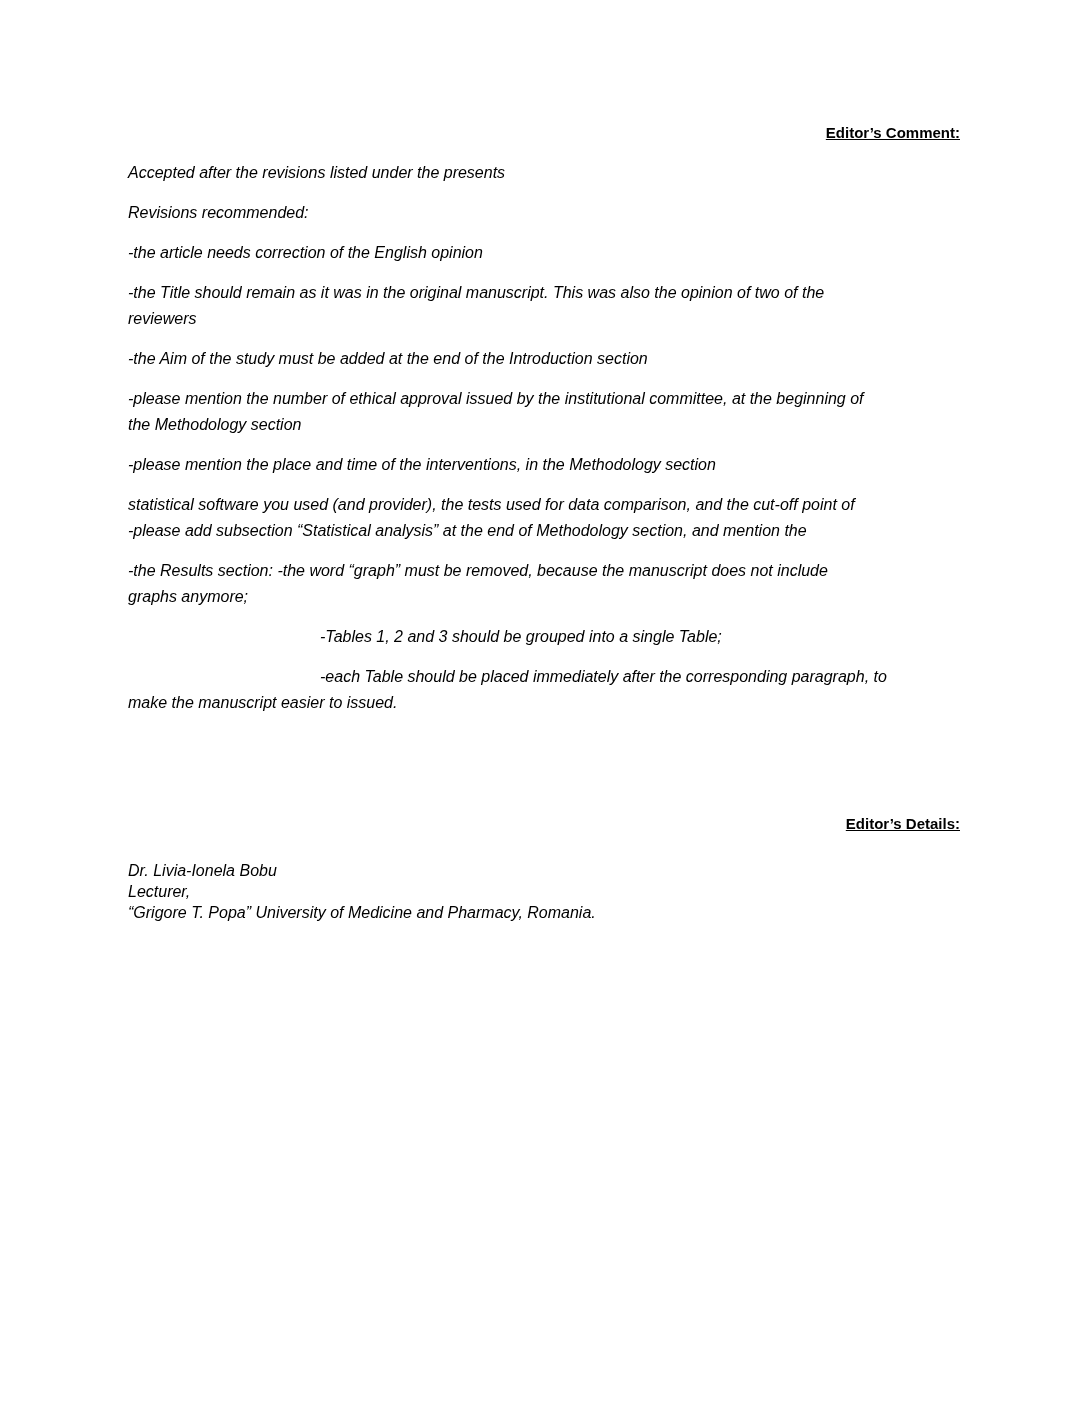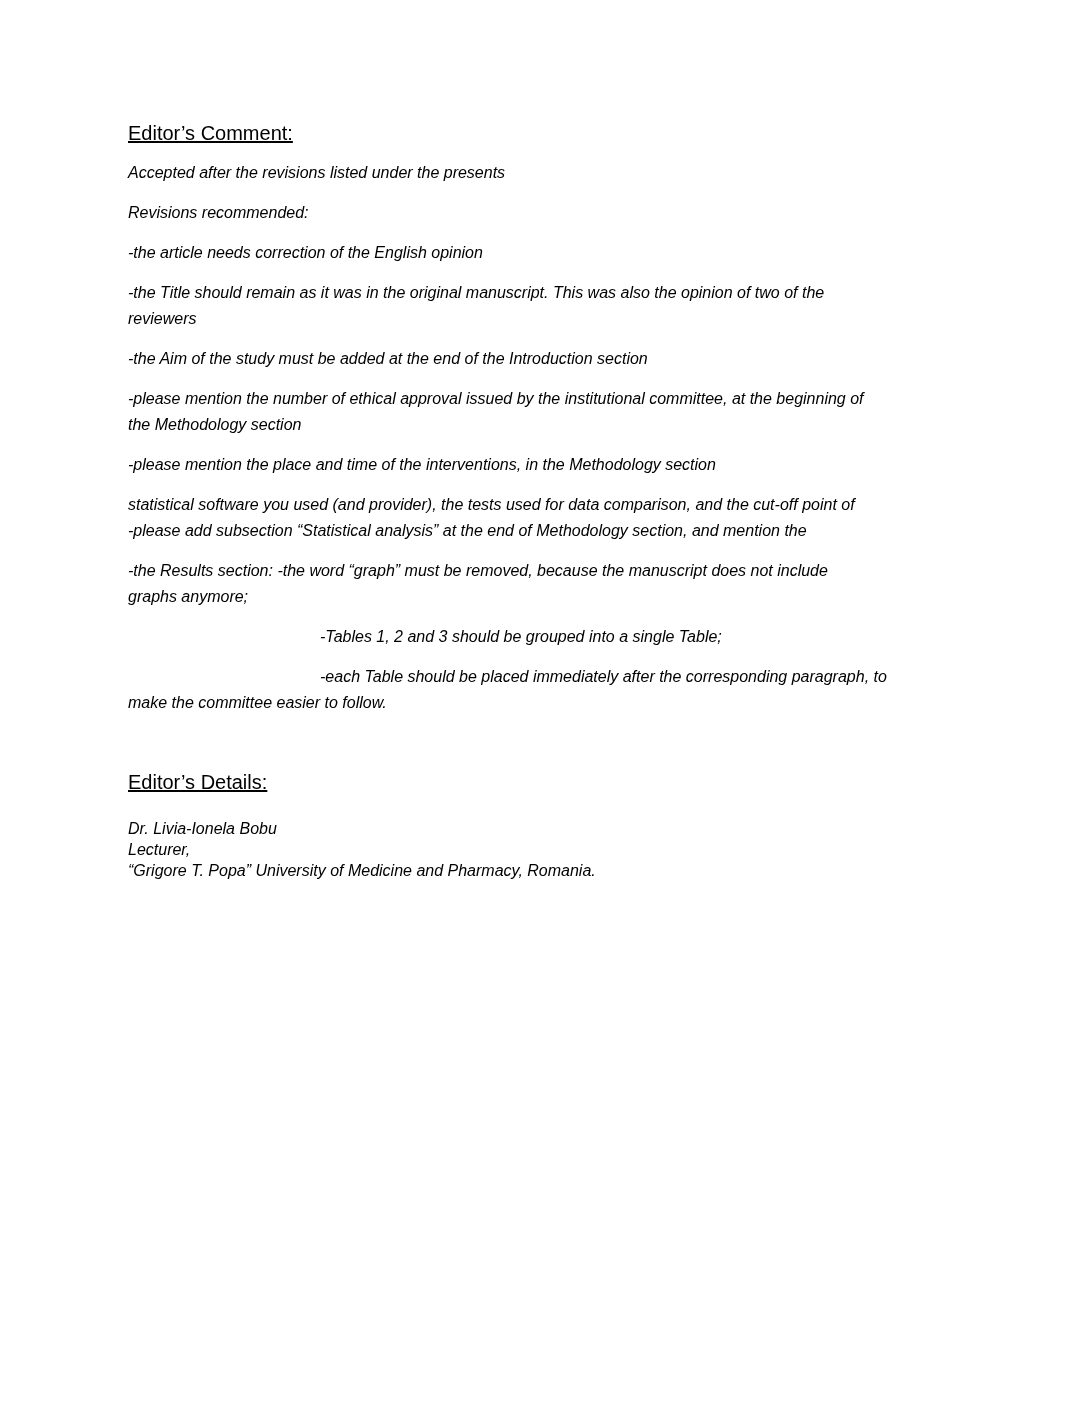--- a/index.html
+++ b/index.html
@@ -14,39 +14,40 @@
     background: #ffffff;
     color: #000000;
     font-family: "Liberation Sans", sans-serif;
     font-size: 16px;
     line-height: 26px;
     box-sizing: border-box;
     padding: 120px 128px 0 128px;
     overflow: hidden;
   }
   .heading {
-    font-size: 20px;
-    font-weight: normal;
+    font-size: 15px;
+    font-weight: bold;
     text-decoration: underline;
     margin: 0 0 14px 0;
     line-height: 26px;
+    text-align: right;
   }
   .para {
     margin: 0 0 14px 0;
   }
   .line {
     display: block;
     white-space: nowrap;
     font-style: italic;
   }
   .indent {
     padding-left: 192px;
   }
   .details-heading {
-    margin-top: 53px;
+    margin-top: 95px;
   }
   .signature {
     line-height: 21px;
     margin-top: 23px;
   }
 </style>
 </head>
 <body>
 
 <div class="page">
@@ -92,21 +93,21 @@
     <span class="line">-the Results section: -the word “graph” must be removed, because the manuscript does not include</span>
     <span class="line">graphs anymore;</span>
   </p>
 
   <p class="para">
     <span class="line indent">-Tables 1, 2 and 3 should be grouped into a single Table;</span>
   </p>
 
   <p class="para">
     <span class="line indent">-each Table should be placed immediately after the corresponding paragraph, to</span>
-    <span class="line">make the committee easier to follow.</span>
+    <span class="line">make the manuscript easier to issued.</span>
   </p>
 
   <h2 class="heading details-heading">Editor’s Details:</h2>
 
   <div class="signature">
     <span class="line">Dr. Livia-Ionela Bobu</span>
     <span class="line">Lecturer,</span>
     <span class="line">“Grigore T. Popa” University of Medicine and Pharmacy, Romania.</span>
   </div>
 

